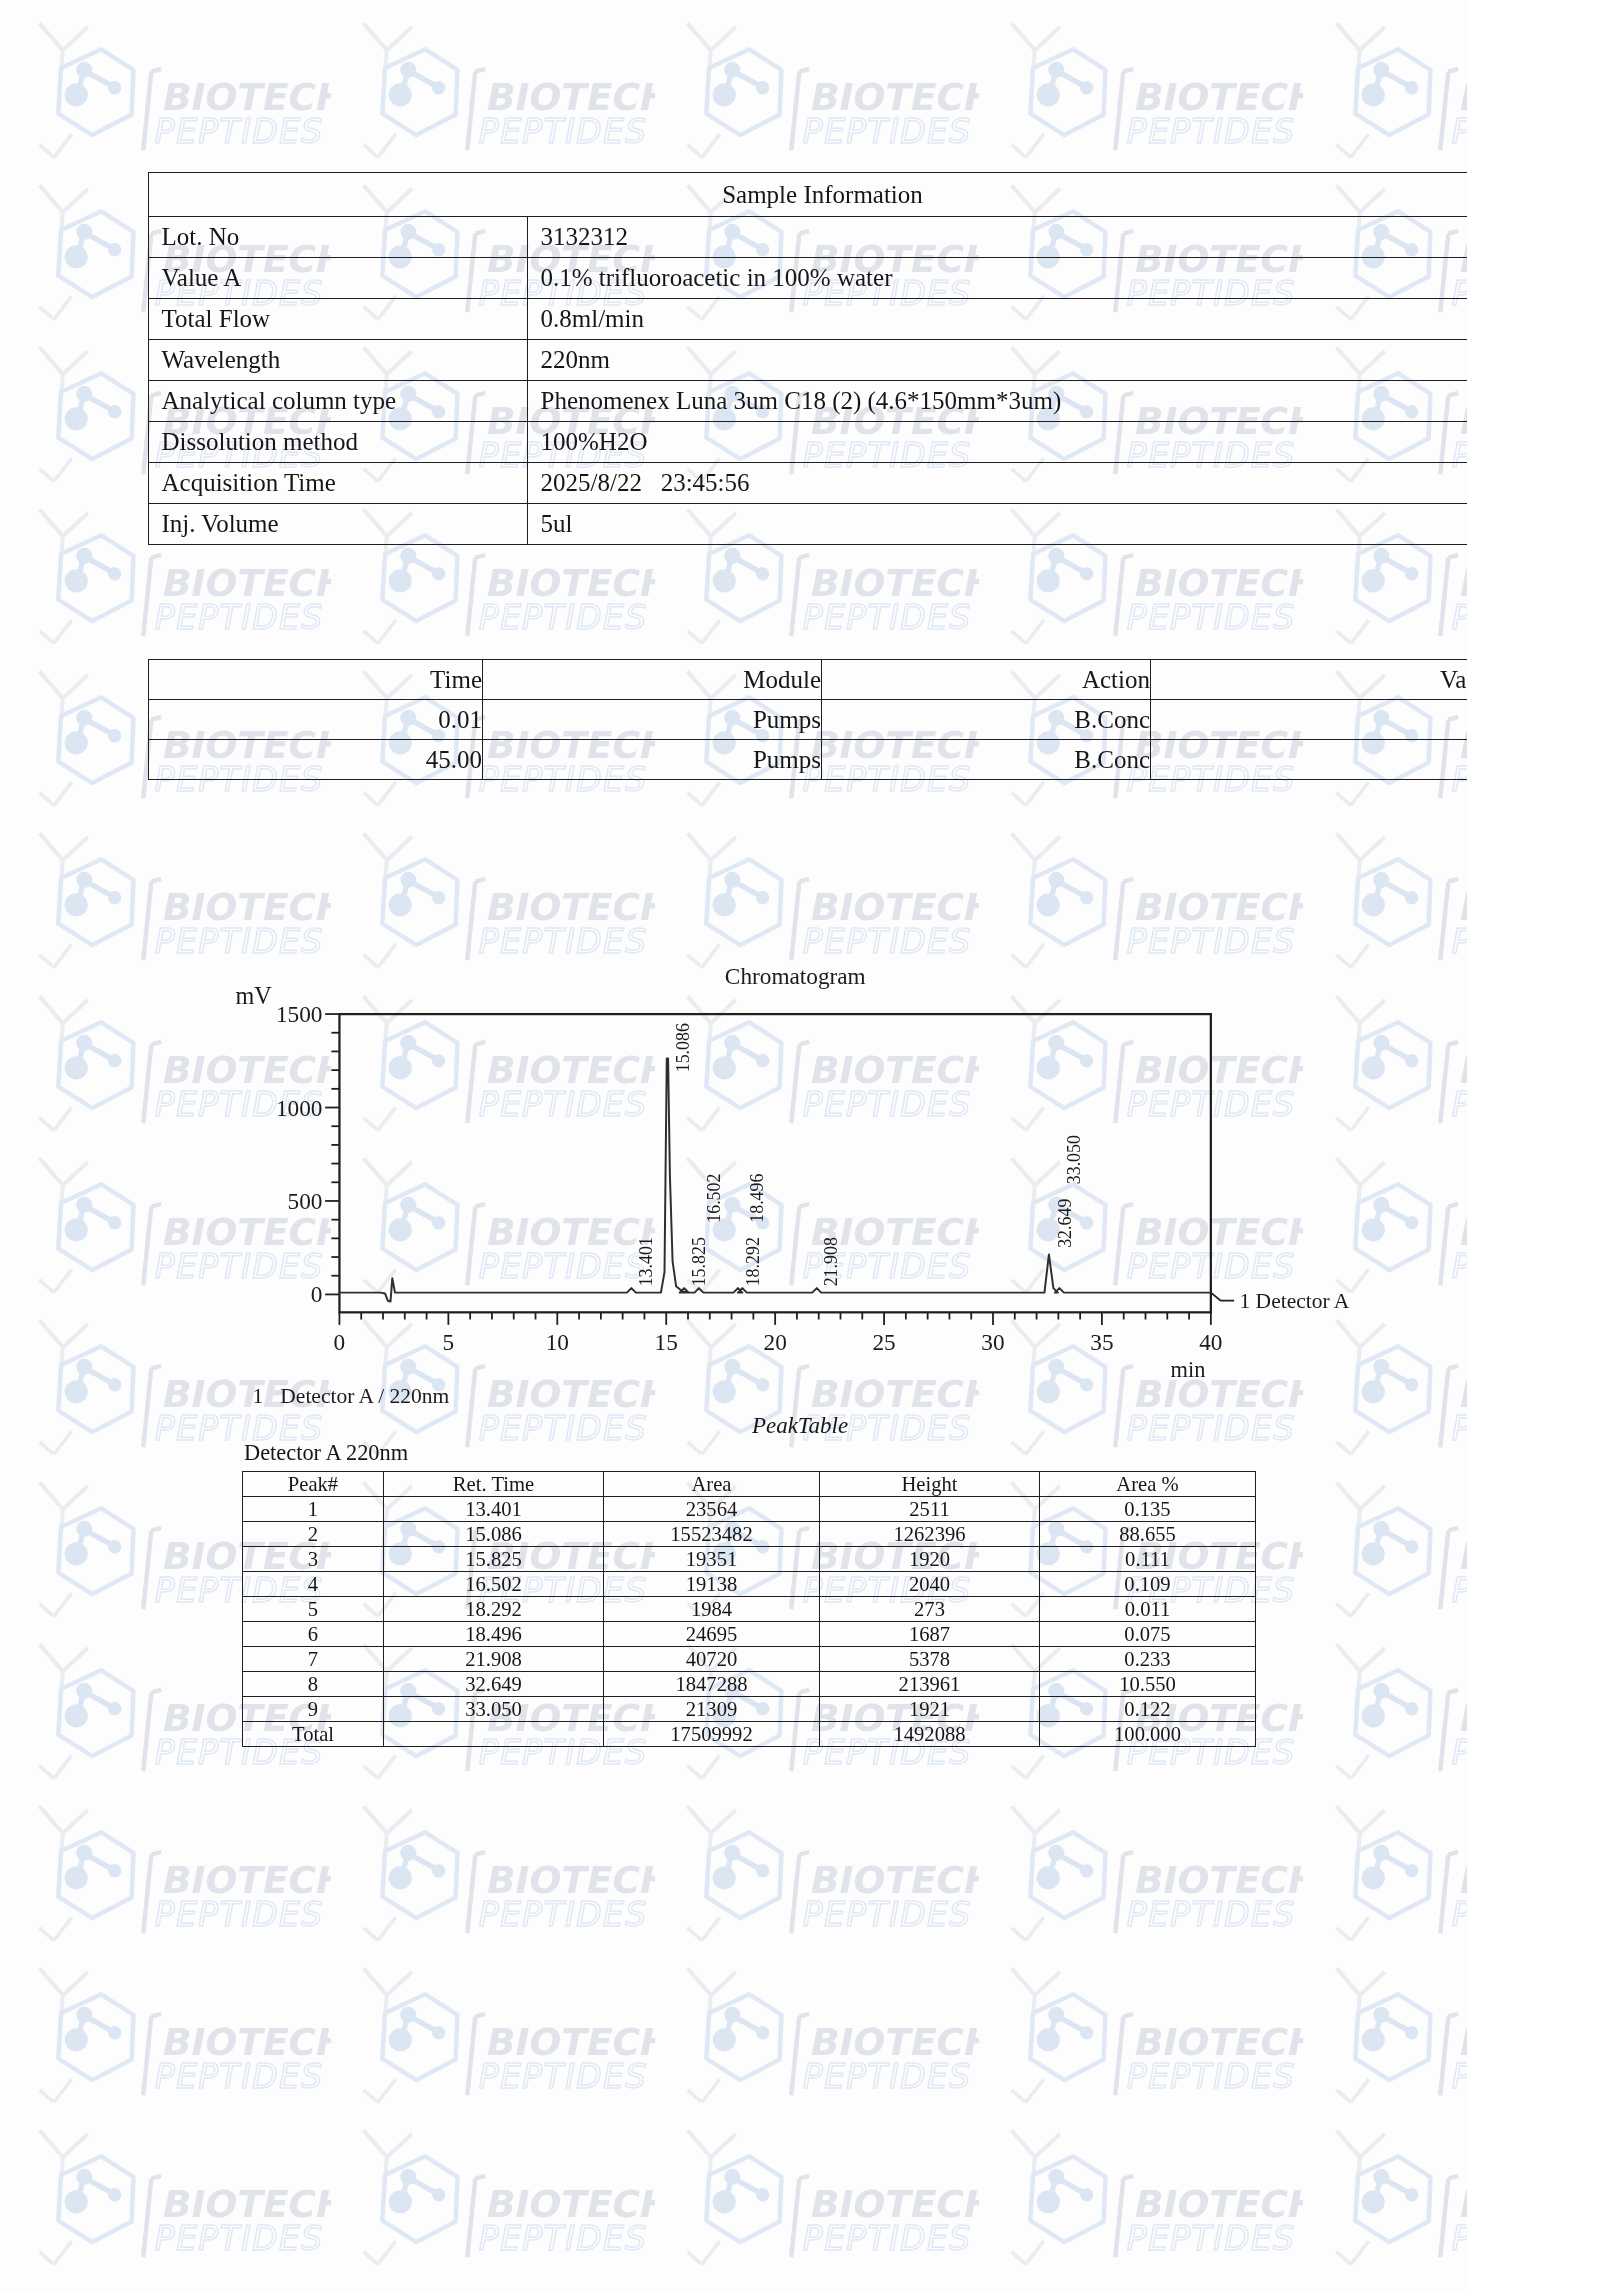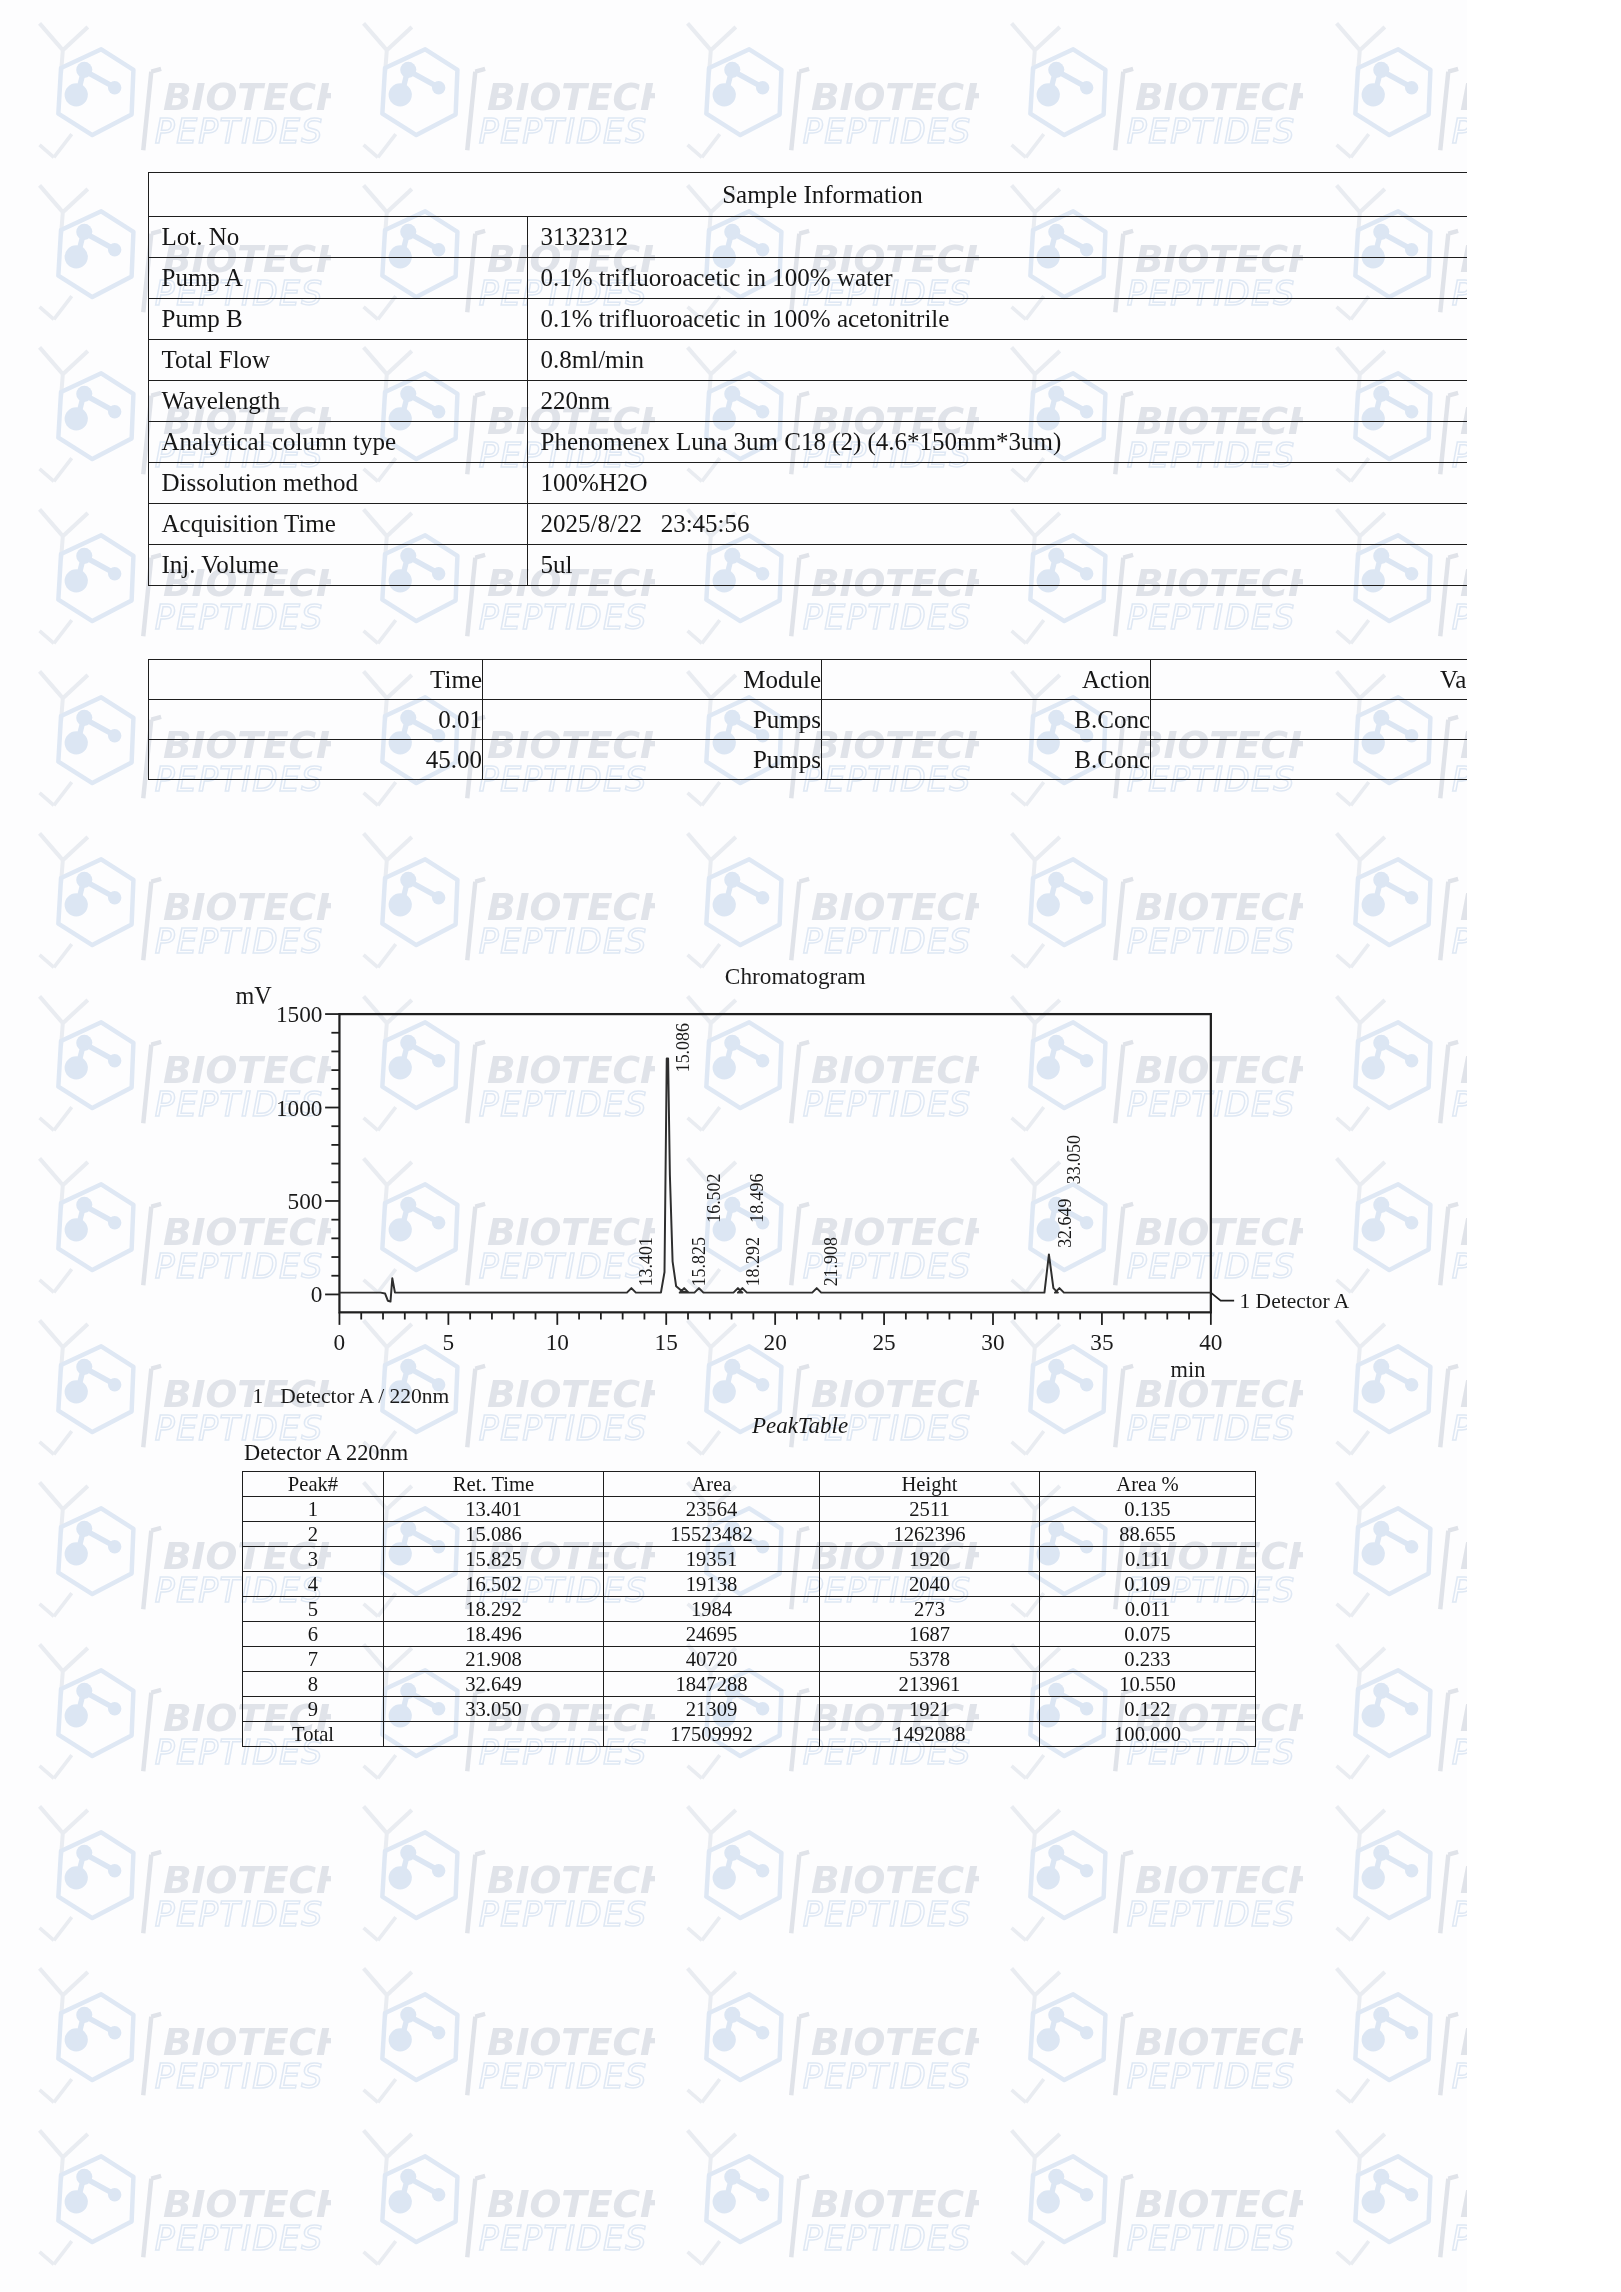--- a/index.html
+++ b/index.html
@@ -421,26 +421,22 @@
         <tr>
           <th colspan="2">Sample Information</th>
         </tr>
       </thead>
       <tbody id="si-body">
           <tr>
             <td>Lot. No</td>
             <td>3132312</td>
           </tr>
           <tr>
-            <td>Pump A</td>
+            <td>Value A</td>
             <td>0.1% trifluoroacetic in 100% water</td>
-          </tr>
-          <tr>
-            <td>Pump B</td>
-            <td>0.1% trifluoroacetic in 100% acetonitrile</td>
           </tr>
           <tr>
             <td>Total Flow</td>
             <td>0.8ml/min</td>
           </tr>
           <tr>
             <td>Wavelength</td>
             <td>220nm</td>
           </tr>
           <tr>

